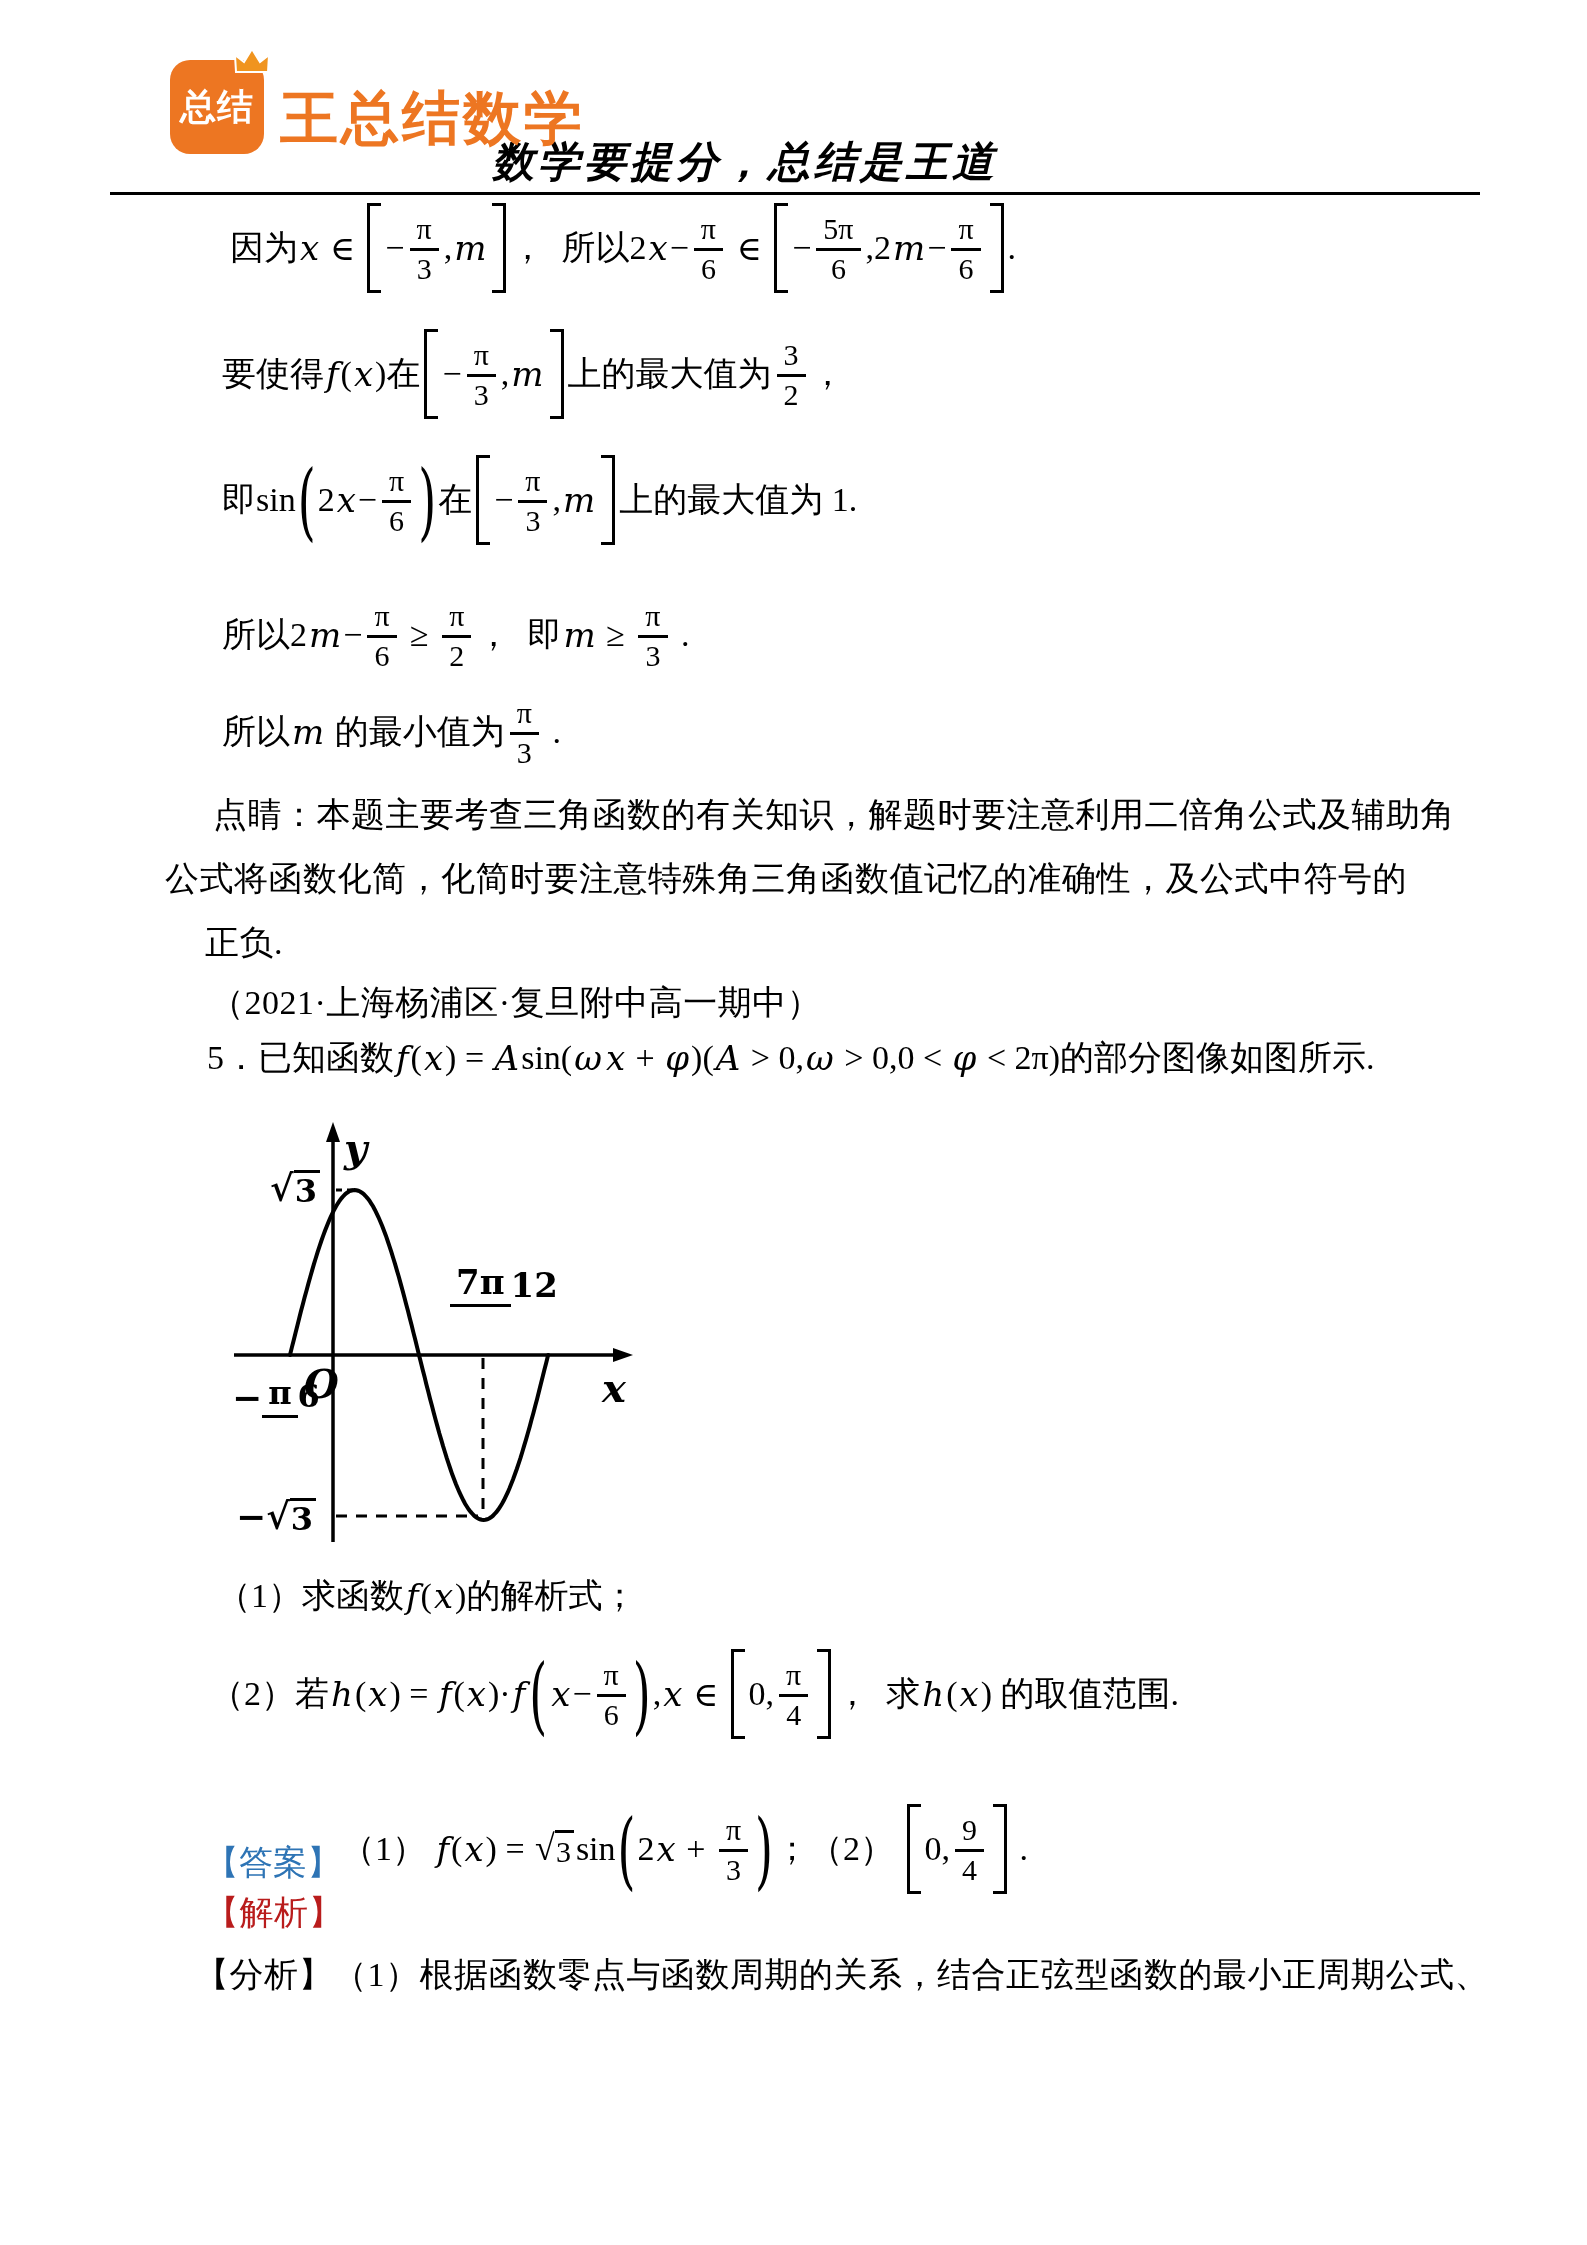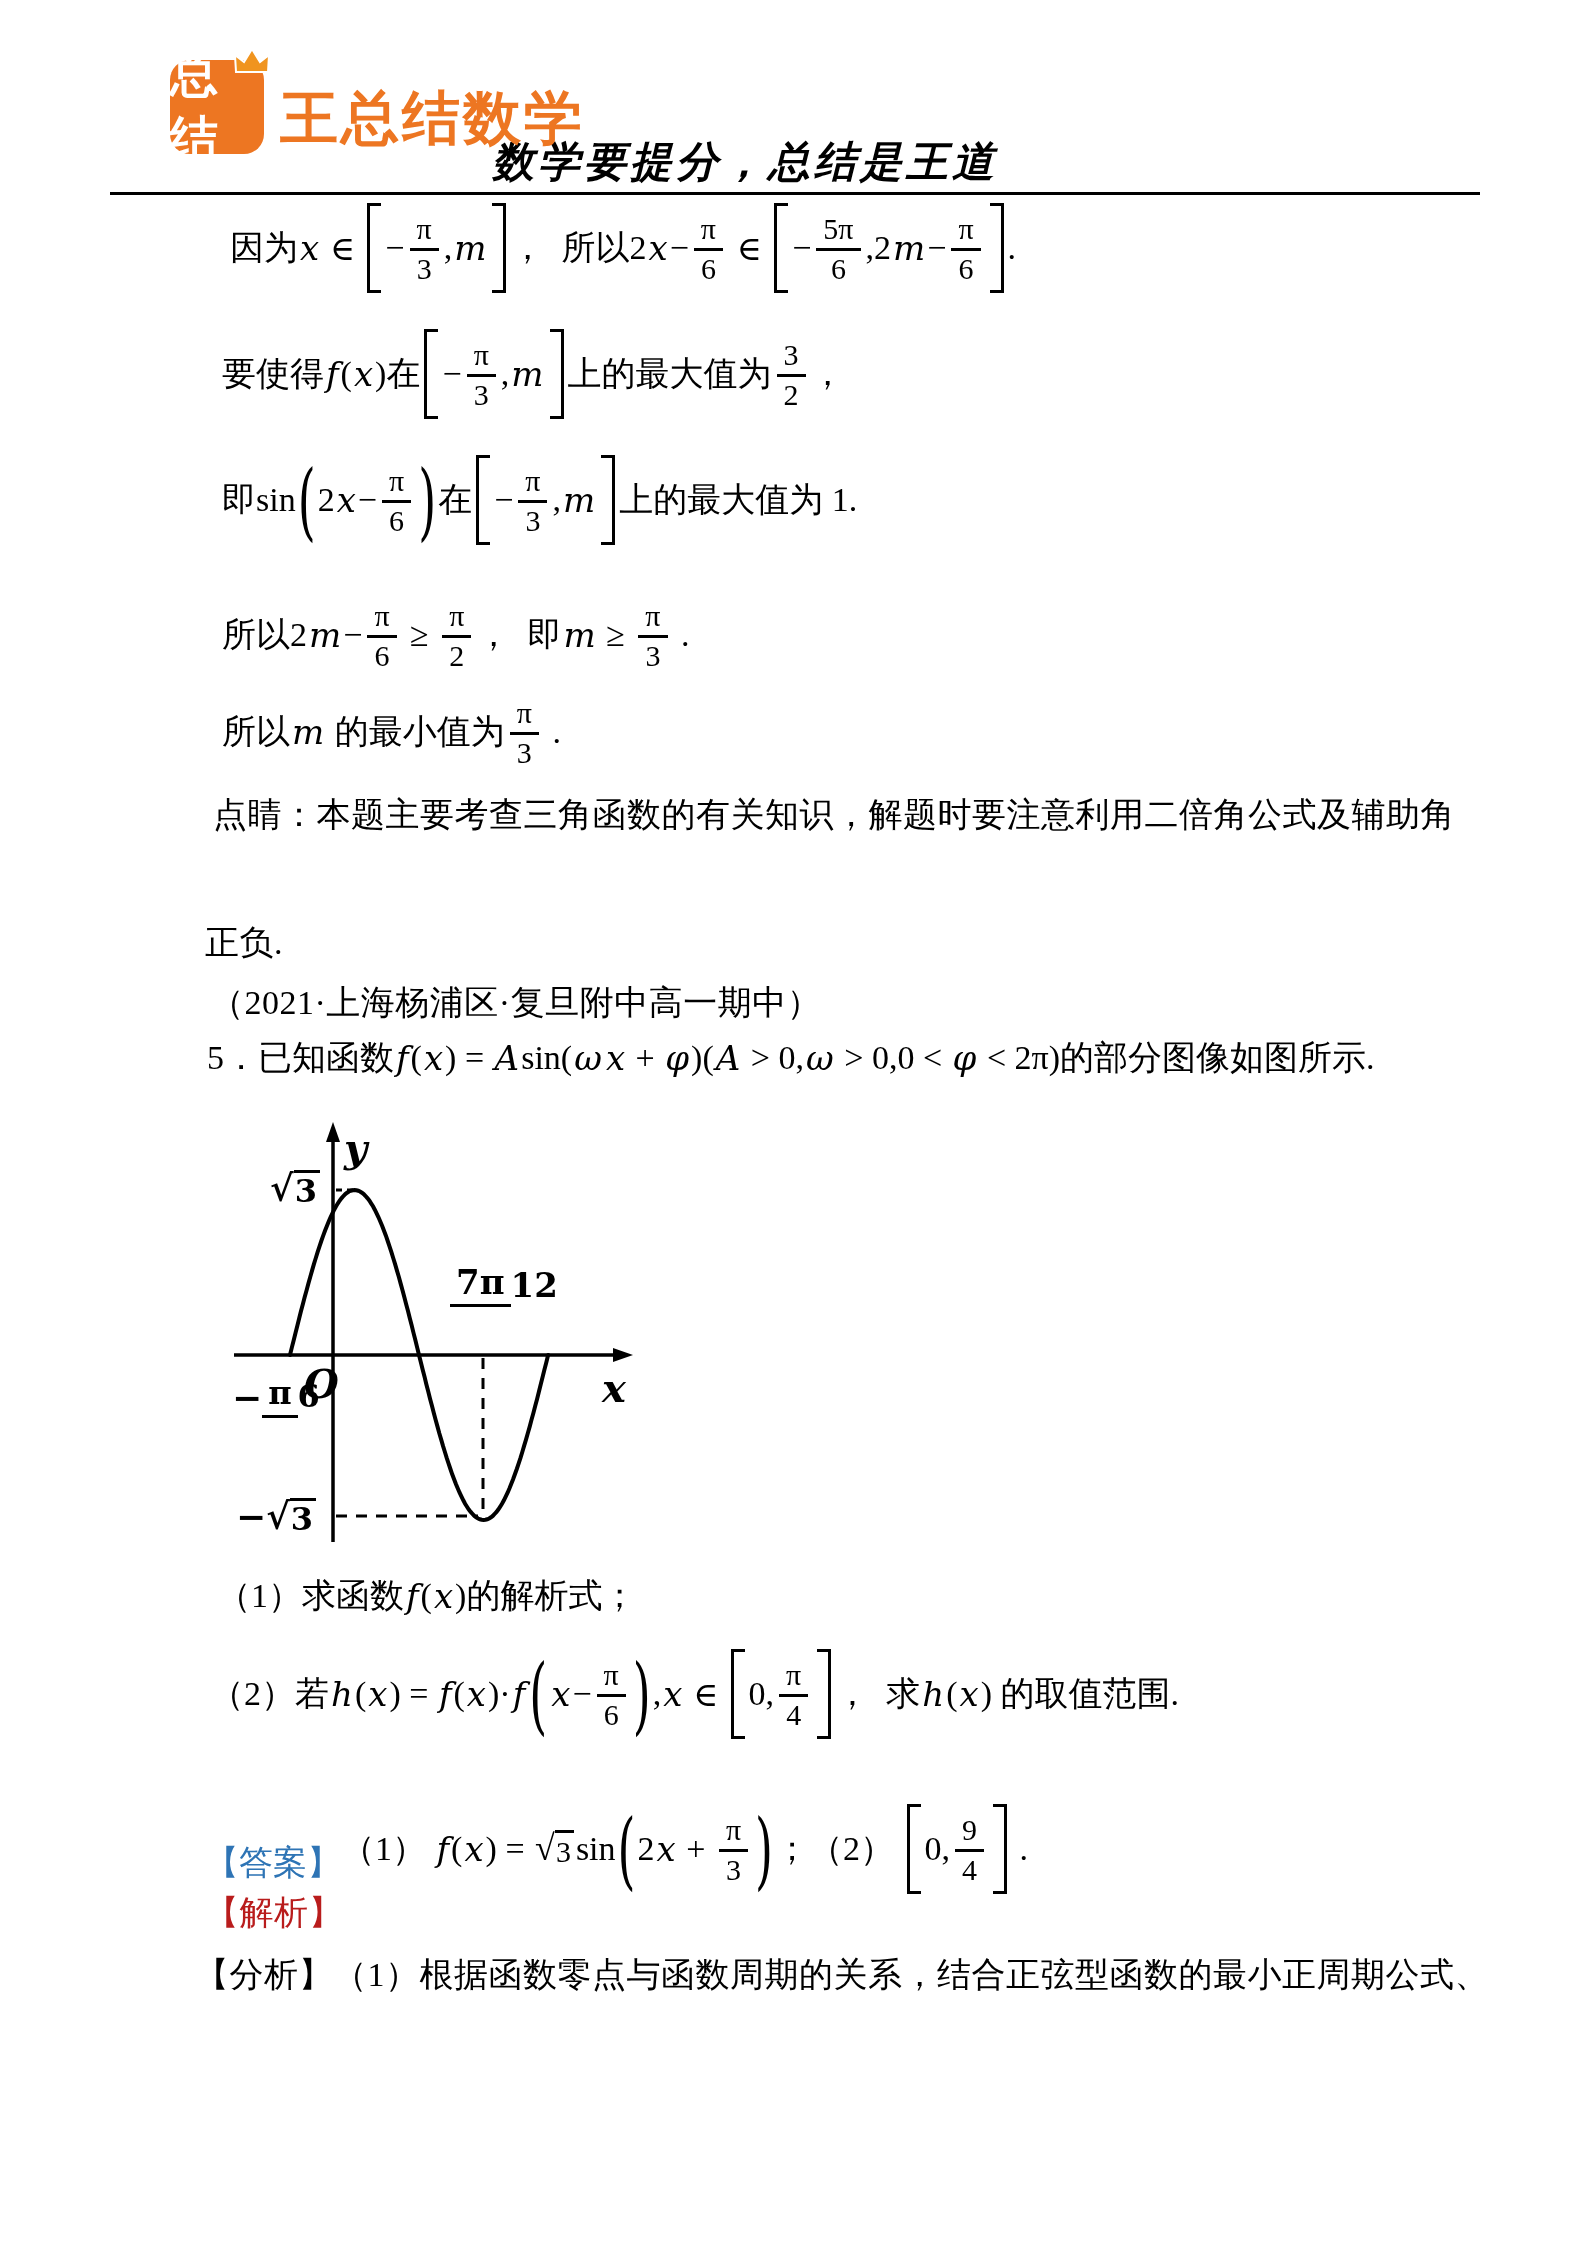--- a/index.html
+++ b/index.html
@@ -2,21 +2,21 @@
 <html><head>
 <meta charset="utf-8">
 <style>
   html,body{margin:0;padding:0;background:#ffffff;}
   #page{position:relative;width:1587px;height:2245px;background:#fff;overflow:hidden;
         font-family:"Liberation Serif","DejaVu Serif",serif;color:#000;}
 
   
   #logo-icon{position:absolute;left:170px;top:60px;width:94px;height:94px;background:#ed7622;
              border-radius:20px;display:flex;align-items:center;justify-content:center;}
-  #logo-icon .ic-txt{color:#fff;font-weight:bold;font-size:48px;font-family:"Liberation Sans",sans-serif;letter-spacing:1px;}
+  #logo-icon .ic-txt{color:#fff;font-weight:bold;font-size:36px;font-family:"Liberation Sans",sans-serif;letter-spacing:1px;}
   #logo-crown{position:absolute;right:-8px;top:-14px;}
   #logo-text{position:absolute;left:280px;top:80px;font-size:58px;font-weight:bold;color:#ed7622;
              font-family:"Liberation Sans",sans-serif;letter-spacing:3px;}
   #slogan{position:absolute;left:492px;top:134px;font-size:42px;font-weight:bold;font-style:italic;
           font-family:"Liberation Serif",serif;letter-spacing:4px;}
   #header-rule{position:absolute;left:110px;top:192px;width:1370px;height:3px;background:#000;}
 
   
   .line{position:absolute;display:flex;align-items:center;white-space:nowrap;font-size:34px;}
   .line span{white-space:pre;}
@@ -150,20 +150,21 @@
     </div>
   <div class="line" style="left:222px;top:684px;height:96px">
       <span class="t">所以</span>
       <span class="v">m</span>
       <span class="t"> 的最小值为</span>
       <span class="fr"><span class="fn">π</span><span class="fd">3</span></span>
       <span class="r"> .</span>
     </div>
 
   <div class="para" style="left:213px;top:792px">点睛：本题主要考查三角函数的有关知识，解题时要注意利用二倍角公式及辅助角</div>
+  <div class="para" style="left:165px;top:856px">公式将函数化简，化简时要注意特殊角三角函数值记忆的准确性，及公式中符号的</div>
   <div class="para" style="left:205px;top:920px">正负.</div>
 
   <div class="para" style="left:210px;top:980px">（2021·上海杨浦区·复旦附中高一期中）</div>
   <div class="line" style="left:207px;top:1028px;height:60px">
       <span class="r">5．</span>
       <span class="t">已知函数</span>
       <span class="v">f</span>
       <span class="r">(</span>
       <span class="v">x</span>
       <span class="r">) = </span>

